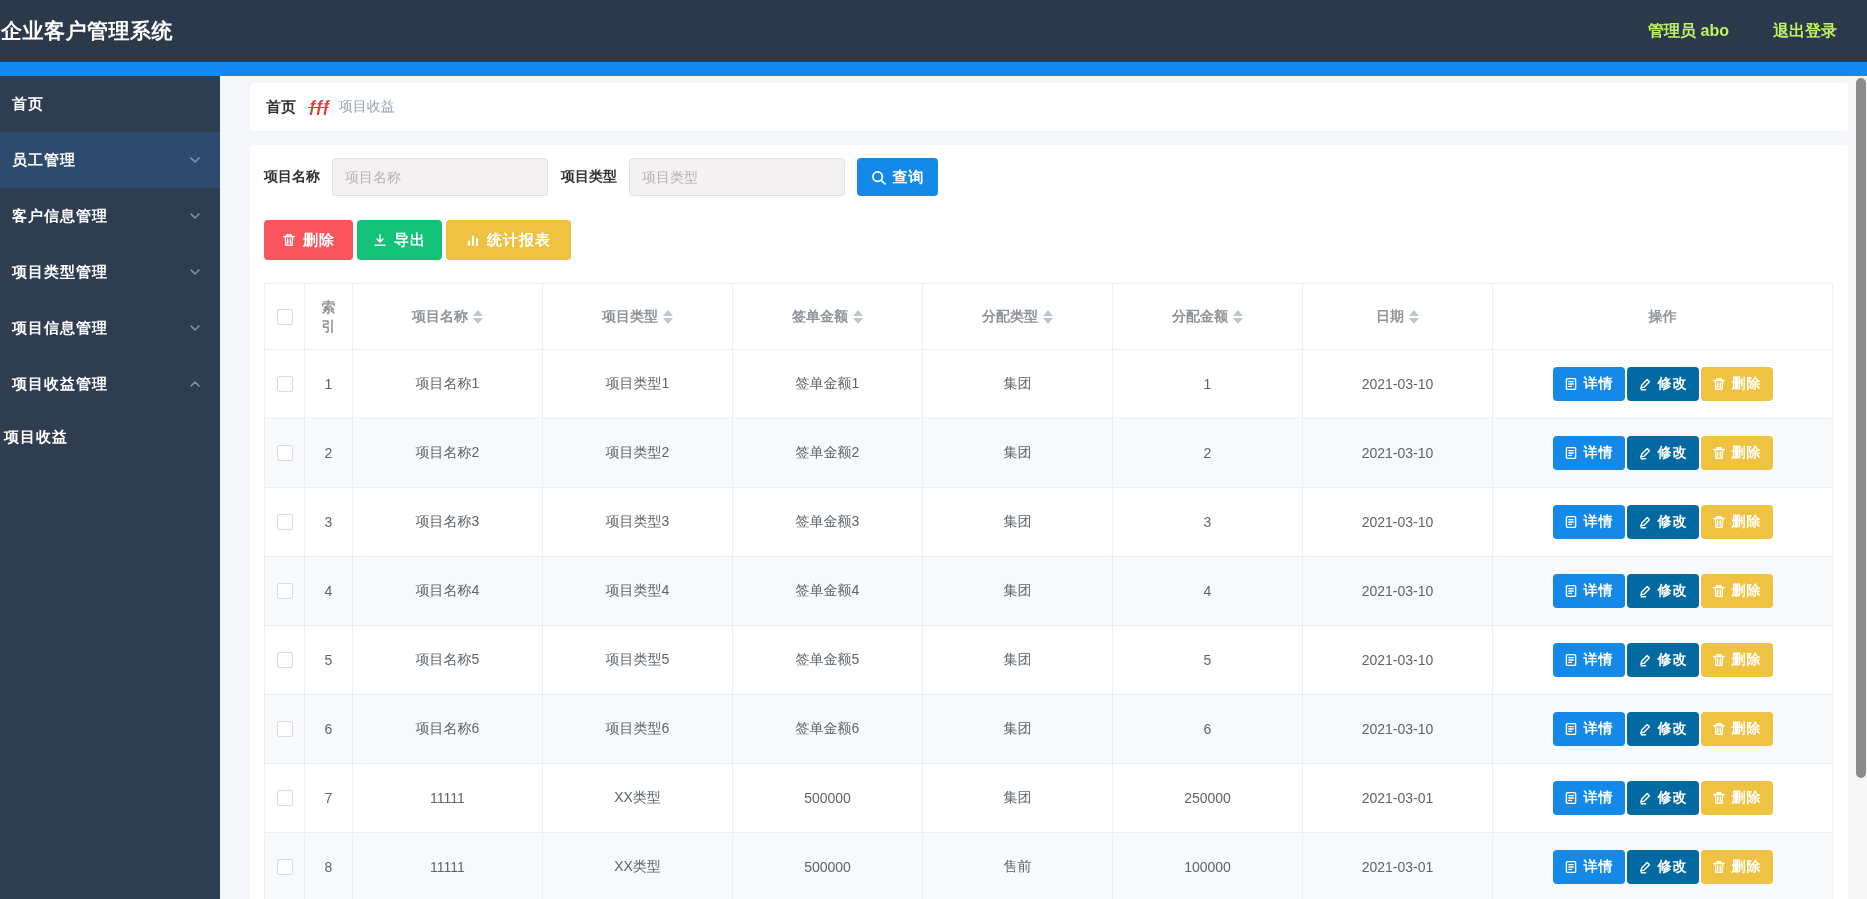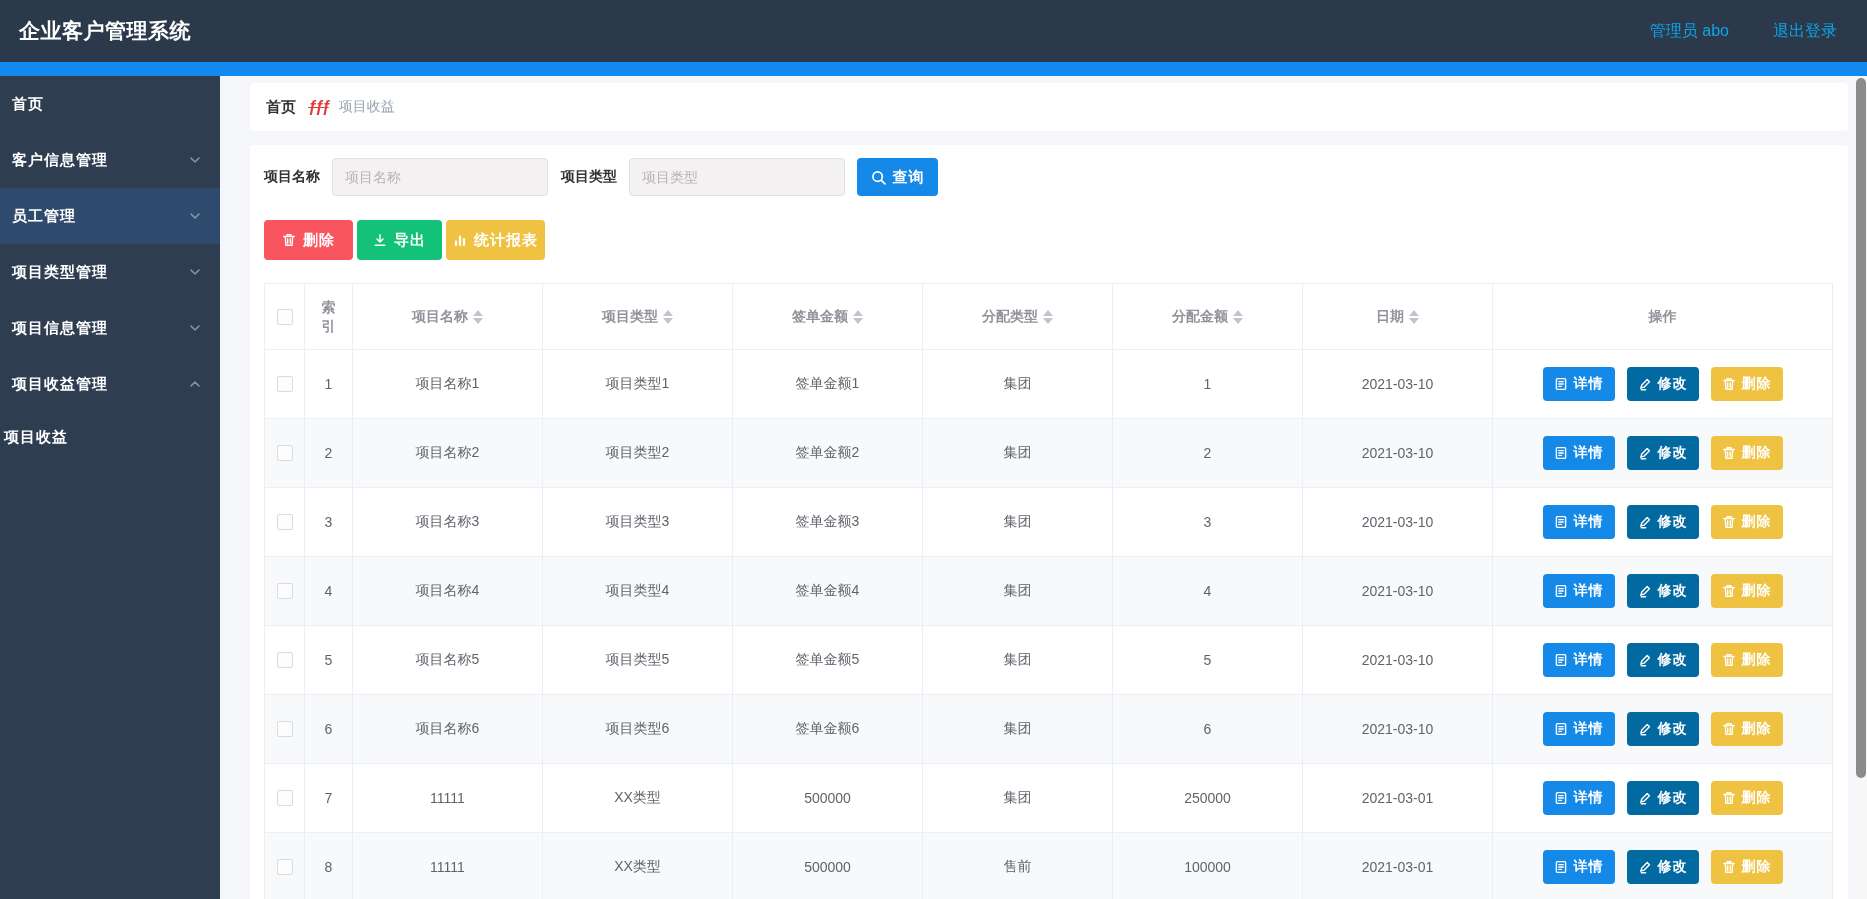--- a/index.html
+++ b/index.html
@@ -1,24 +1,24 @@
 <!DOCTYPE html>
 <html><head>
 <meta charset="utf-8">
 <style>
   * { margin:0; padding:0; box-sizing:border-box; }
   html,body { width:1867px; height:899px; overflow:hidden;
     font-family:"Liberation Sans","DejaVu Sans",sans-serif; background:#f4f6f9; }
 
   
   .navbar { height:62px; background:#2b394a; display:flex; align-items:center;
-    justify-content:space-between; padding:0 30px 0 19px; }
+    justify-content:space-between; padding:0 30px 0 1px; }
   .navbar .title { color:#fff; font-size:21px; font-weight:bold; letter-spacing:.5px; }
   .navbar .right { display:flex; align-items:center; gap:44px; }
-  .navbar .right span { color:#0ea5e9; font-size:16px; font-weight:400; cursor:pointer; }
+  .navbar .right span { color:#bef264; font-size:16px; font-weight:700; cursor:pointer; }
 
   .blue-strip { height:14px; background:#1189ee; }
 
   
   .shell { display:flex; height:823px; }
   .sidebar { width:220px; background:#2f3d51; flex:none; }
   .side-item { height:56px; display:flex; align-items:center; justify-content:space-between;
     padding:0 18px 0 12px; color:#fff; font-size:15px; font-weight:bold;
     letter-spacing:1px; cursor:pointer; }
   .side-item.active { background:#2e4a6c; }
@@ -50,39 +50,39 @@
 
   .btn { border:none; border-radius:4px; color:#fff; font-size:15px; font-weight:bold;
     display:inline-flex; align-items:center; justify-content:center; gap:7px;
     cursor:pointer; font-family:inherit; letter-spacing:1px; }
   .btn svg { flex:none; }
   .btn-query { width:81px; height:38px; background:#1489e8; }
   .toolbar { margin-top:24px; display:flex; }
   .toolbar .btn { height:40px; margin-right:4px; }
   .btn-del-top { width:89px; background:#f8555f; }
   .btn-export { width:85px; background:#13c178; }
-  .btn-report { width:99px; background:#efc341; }
+  .btn-report { width:125px; background:#efc341; }
 
   
   table { border-collapse:collapse; table-layout:fixed; margin-top:23px; width:1568px; }
   th, td { border:1px solid #ebeef5; text-align:center; vertical-align:middle;
     font-size:14px; overflow:hidden; }
   thead th { height:66px; color:#909399; font-weight:bold; background:#fff; }
   tbody td { height:69px; color:#5f646b; background:#fff; }
   tr.stripe td { background:#f7f9fb; }
   .th-inner { display:inline-flex; align-items:center; justify-content:center; gap:5px; cursor:pointer; }
   .idx-head { display:inline-block; width:16px; line-height:19px; cursor:default; }
   .sort { display:inline-flex; flex-direction:column; gap:2px; }
   .sort i { display:block; width:0; height:0; border-left:5px solid transparent;
     border-right:5px solid transparent; }
   .sort .up { border-bottom:6px solid #c0c4cc; }
   .sort .down { border-top:6px solid #c0c4cc; }
   .cb { width:16px; height:16px; border:1px solid #d7dbe2; border-radius:2px;
     background:#fdfdfe; margin:0 auto; cursor:pointer; }
-  .ops { display:flex; align-items:center; justify-content:center; gap:12px; }
+  .ops { display:flex; align-items:center; justify-content:center; gap:2px; }
   .row-btn { height:34px; padding:0 11px; font-size:14px; gap:6px; }
   .btn-blue { background:#1489e8; } .btn-red { background:#0369a1; } .btn-yellow { background:#efc341; }
 
   
   .scrollbar { position:fixed; top:76px; right:0; width:12px; height:823px; background:#f7f7f7; }
   .scrollbar .thumb { position:absolute; top:2px; left:1px; width:10px; height:700px;
     background:#8b8b8b; border-radius:5px; }
 </style>
 </head>
 <body>
@@ -94,28 +94,28 @@
     <span>退出登录</span>
   </div>
 </div>
 <div class="blue-strip"></div>
 
 <div class="shell">
   <div class="sidebar" id="sidebar">
       <div class="side-item">
         <span>首页</span>
       </div>
-      <div class="side-item">
-        <span>客户信息管理</span>
+      <div class="side-item active">
+        <span>员工管理</span>
         <svg class="chev" viewBox="0 0 14 14" fill="none" stroke="#9fb0c2" stroke-width="1.6" stroke-linecap="round" stroke-linejoin="round">
           <path d="M3 5l4 4 4-4"></path>
         </svg>
       </div>
-      <div class="side-item active">
-        <span>员工管理</span>
+      <div class="side-item">
+        <span>客户信息管理</span>
         <svg class="chev" viewBox="0 0 14 14" fill="none" stroke="#9fb0c2" stroke-width="1.6" stroke-linecap="round" stroke-linejoin="round">
           <path d="M3 5l4 4 4-4"></path>
         </svg>
       </div>
       <div class="side-item">
         <span>项目类型管理</span>
         <svg class="chev" viewBox="0 0 14 14" fill="none" stroke="#9fb0c2" stroke-width="1.6" stroke-linecap="round" stroke-linejoin="round">
           <path d="M3 5l4 4 4-4"></path>
         </svg>
       </div>

